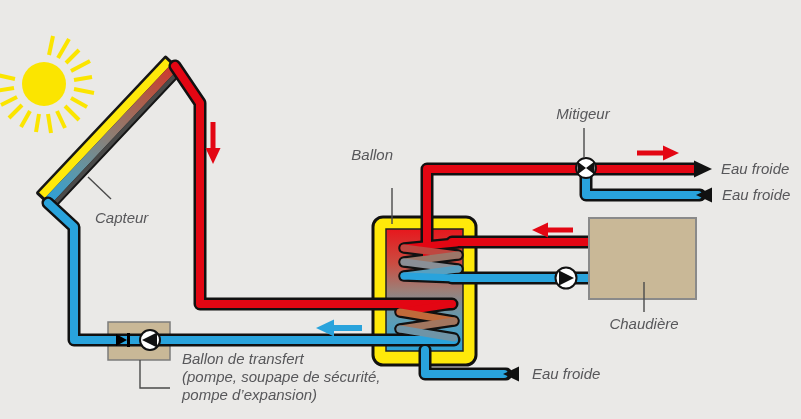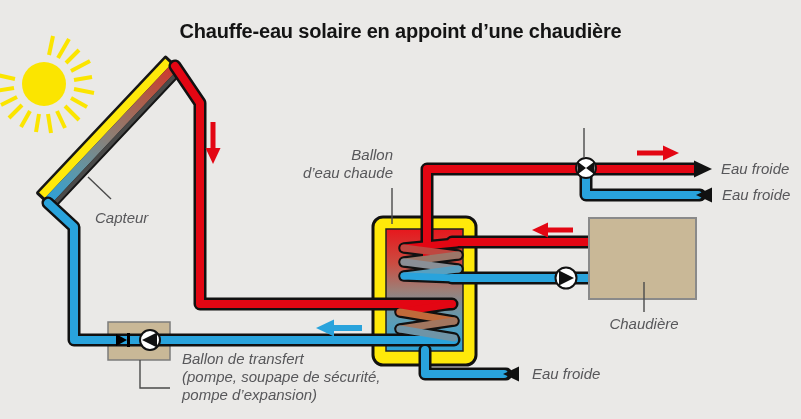--- a/index.html
+++ b/index.html
@@ -153,31 +153,30 @@
 
   <g stroke="#4a4a4a" stroke-width="1.4" fill="none">
     <line x1="88" y1="177" x2="111" y2="199"></line>
     <line x1="392" y1="188" x2="392" y2="224"></line>
     <line x1="584" y1="128" x2="584" y2="158"></line>
     <line x1="644" y1="282" x2="644" y2="312"></line>
     <polyline points="140,360 140,388 170,388"></polyline>
   </g>
 </svg>
 
-  <div class="title">Chauffe-eau solaire en appoint d’une chaudière</div>
 
   <div class="lbl" style="left:95px;top:209px;width:85px;text-align:left;">
     <div>Capteur</div>
   </div>
 
   <div class="lbl" style="left:290px;top:146px;width:103px;text-align:right;">
     <div>Ballon</div>
-    <div>d’eau chaude</div>
   </div>
 
+  <div class="lbl" style="left:533px;top:105px;width:100px;text-align:center;">Mitigeur</div>
 
   <div class="lbl" style="left:721px;top:160px;">Eau froide</div>
 
   <div class="lbl" style="left:722px;top:186px;">Eau froide</div>
 
   <div class="lbl" style="left:594px;top:315px;width:100px;text-align:center;">Chaudière</div>
 
   <div class="lbl" style="left:182px;top:350px;">
     <div>Ballon de transfert</div>
     <div>(pompe, soupape de sécurité,</div>

